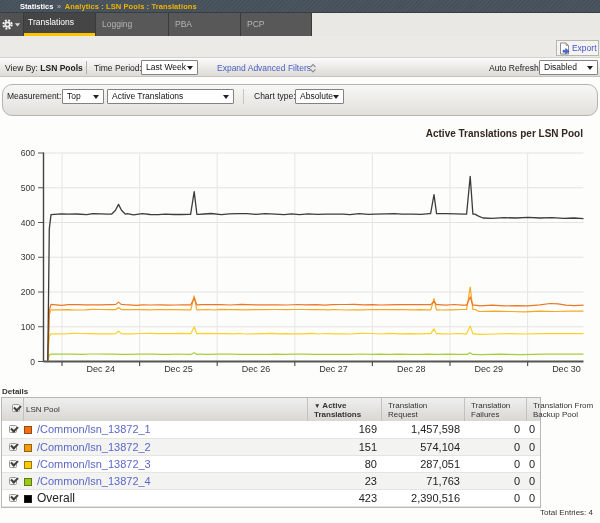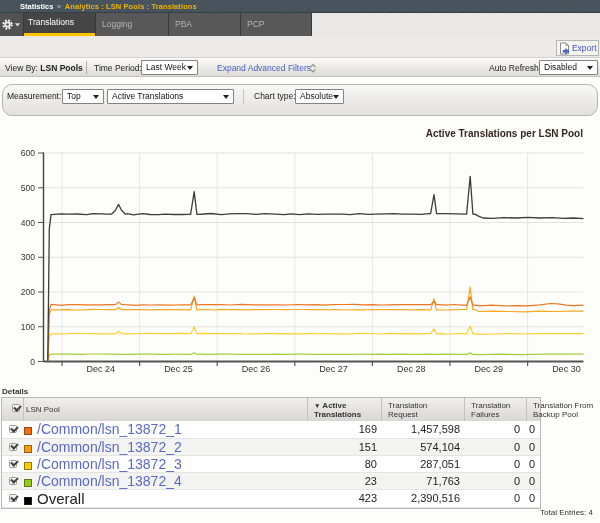--- a/index.html
+++ b/index.html
@@ -42,21 +42,21 @@
 .hdr{background:linear-gradient(#efefed,#d8d7d3);height:23px;font-size:8px;color:#333;line-height:9px}
 .hcell{border-right:1px solid #c2c1bd;position:absolute;top:0;height:23px;padding:3px 0 0 6px}
 table{border-collapse:collapse;width:100%;table-layout:fixed;font-size:8.5px}
 td{height:17.1px;padding:0}
 tr.alt td{background:#f3f3f1}
 tr td{border-bottom:1px solid #e4e4e2}
 .cbx{width:8px;height:8px;border:1px solid #999;border-radius:1.5px;background:#f2f2f0;position:relative;margin:0 auto}
 .cbx:after{content:"";position:absolute;left:1px;top:-0.5px;width:5px;height:3px;border-left:2.2px solid #3f3f3f;border-bottom:2.2px solid #3f3f3f;transform:rotate(-45deg)}
 .sw{width:8px;height:8px;display:inline-block;vertical-align:-1px;margin:0 5px 0 0;border:1px solid rgba(60,50,40,.55)}
 .num{text-align:right;padding-right:5px;color:#222;font-size:11px}
-.plink{color:#5b68c7;font-size:14px}
+.plink{color:#5b68c7;font-size:11px}
 td .cell{padding-left:0px}
 #totent{right:7px;top:508px;font-size:8px;color:#333}
 </style></head>
 <body>
 <div class="abs" id="crumb"><b>Statistics</b><span class="sep">»</span><span class="path">Analytics : LSN Pools : Translations</span></div>
 
 <div class="abs" id="tabrow">
  <div class="abs" id="tabdark"></div>
   <div class="abs" id="gear">
     <svg width="23" height="23" style="position:absolute;left:0;top:0">
@@ -223,21 +223,21 @@
           <td class="num">23</td>
           <td class="num">71,763</td>
           <td class="num" style="padding-right:7px">0</td>
           <td class="num">0</td>
         </tr>
 <tr>
           <td>
             <div class="cbx"></div>
           </td>
           <td>
-            <div class="cell"><span class="sw" style="background:#000"></span><span style="color:#222;font-size:15px">Overall</span></div>
+            <div class="cell"><span class="sw" style="background:#000"></span><span style="color:#222;font-size:12px">Overall</span></div>
           </td>
           <td class="num">423</td>
           <td class="num">2,390,516</td>
           <td class="num" style="padding-right:7px">0</td>
           <td class="num">0</td>
         </tr>
 </tbody>
     </table>
 </div>
 <div class="abs" id="totent">Total Entries: 4</div>

